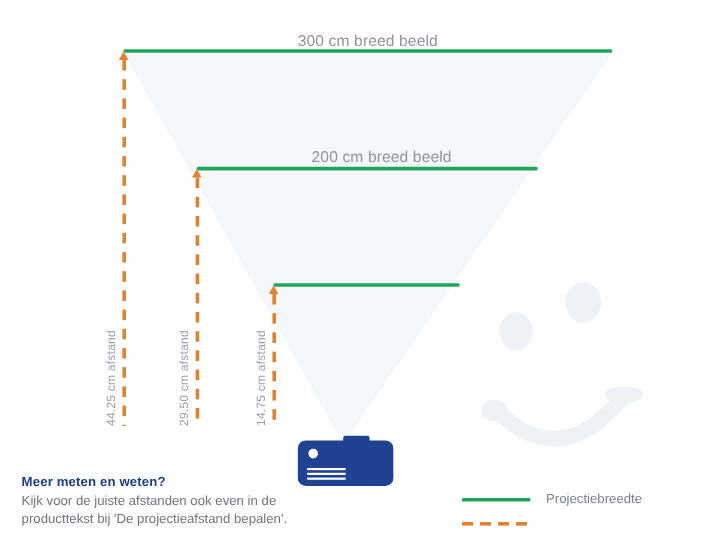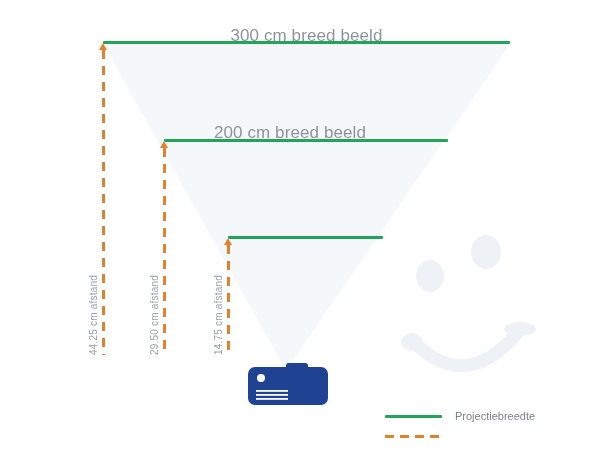--- a/index.html
+++ b/index.html
@@ -49,21 +49,21 @@
   .proj-line {
     position: absolute;
     height: 3px;
     background: #22a55b;
     border-radius: 1px;
   }
 
   
   .proj-caption {
     position: absolute;
-    font-size: 17px;
+    font-size: 13px;
     color: #8e949e;
     letter-spacing: 0.1px;
     white-space: nowrap;
     text-align: center;
   }
 
   
   .dash-line {
     position: absolute;
     width: 3px;
@@ -171,40 +171,45 @@
     <polygon points="133,44 510,44 286,370" fill="#eff4f8"></polygon>
     <polygon points="103,44 510,44 286,370" fill="#f4f8fb"></polygon>
   </svg>
 
   <div class="proj-caption" style="left:103px; top:26px; width:407px;">300 cm breed beeld</div>
   <div class="proj-line" style="left:103px; top:41px; width:407px;"></div>
   <div class="dash-arrow" style="left:99px; top:43px;"></div>
   <div class="dash-line" style="left:102px; top:50px; height:305px;"></div>
   <div class="dist-caption" style="left:88px; top:355px;">44.25 cm afstand</div>
 
-  <div class="proj-caption" style="left:148px; top:123px; width:284px;">200 cm breed beeld</div>
+  <div class="proj-caption" style="left:176px; top:123px; width:284px;">200 cm breed beeld</div>
   <div class="proj-line" style="left:164px; top:139px; width:284px;"></div>
   <div class="dash-arrow" style="left:160px; top:141px;"></div>
   <div class="dash-line" style="left:163px; top:148px; height:207px;"></div>
   <div class="dist-caption" style="left:149px; top:355px;">29.50 cm afstand</div>
 
   <div class="proj-line" style="left:228px; top:236px; width:155px;"></div>
   <div class="dash-arrow" style="left:224px; top:238px;"></div>
   <div class="dash-line" style="left:227px; top:245px; height:110px;"></div>
   <div class="dist-caption" style="left:213px; top:355px;">14.75 cm afstand</div>
 
   <svg class="projector" viewBox="0 0 80 42">
     <rect x="38" y="0" width="22" height="8" rx="2.5" fill="#1f4392"></rect>
     <rect x="0" y="4" width="80" height="38" rx="7" fill="#1f4392"></rect>
     <circle cx="13" cy="15" r="4" fill="#ffffff"></circle>
     <rect x="8" y="27" width="32" height="1.8" fill="#ffffff"></rect>
     <rect x="8" y="31" width="32" height="1.8" fill="#ffffff"></rect>
     <rect x="8" y="35" width="32" height="1.8" fill="#ffffff"></rect>
   </svg>
 
+  <div class="note">
+    <p class="note-title">Meer meten en weten?</p>
+    <p class="note-body">Kijk voor de juiste afstanden ook even in de</p>
+    <p class="note-body">producttekst bij 'De projectieafstand bepalen'.</p>
+  </div>
 
   <div class="legend">
     <div class="legend-row">
       <span class="legend-swatch solid"></span>
       <span class="legend-label">Projectiebreedte</span>
     </div>
     <div class="legend-row">
       <span class="legend-swatch dashed"></span>
     </div>
   </div>

